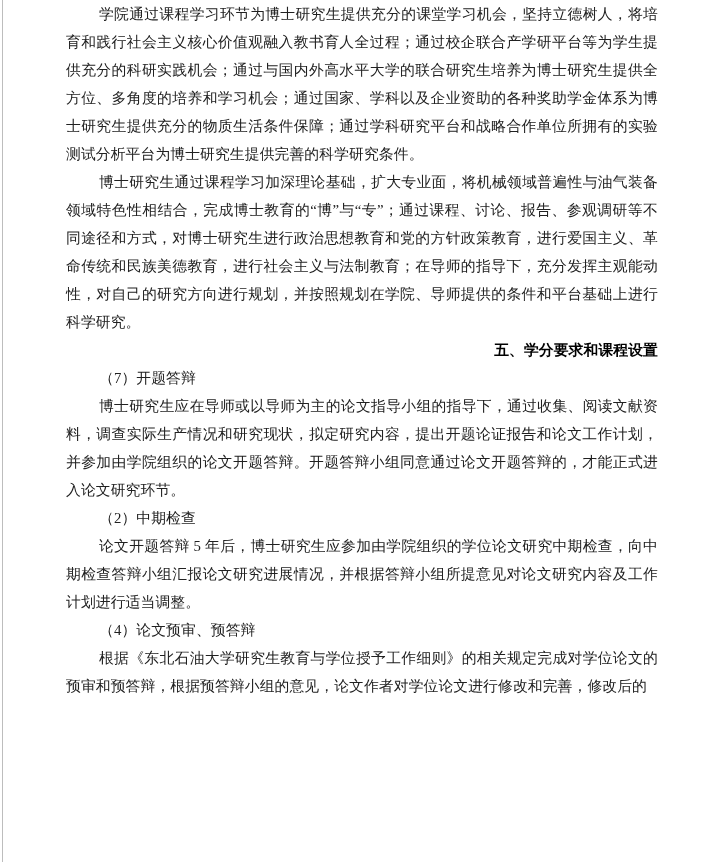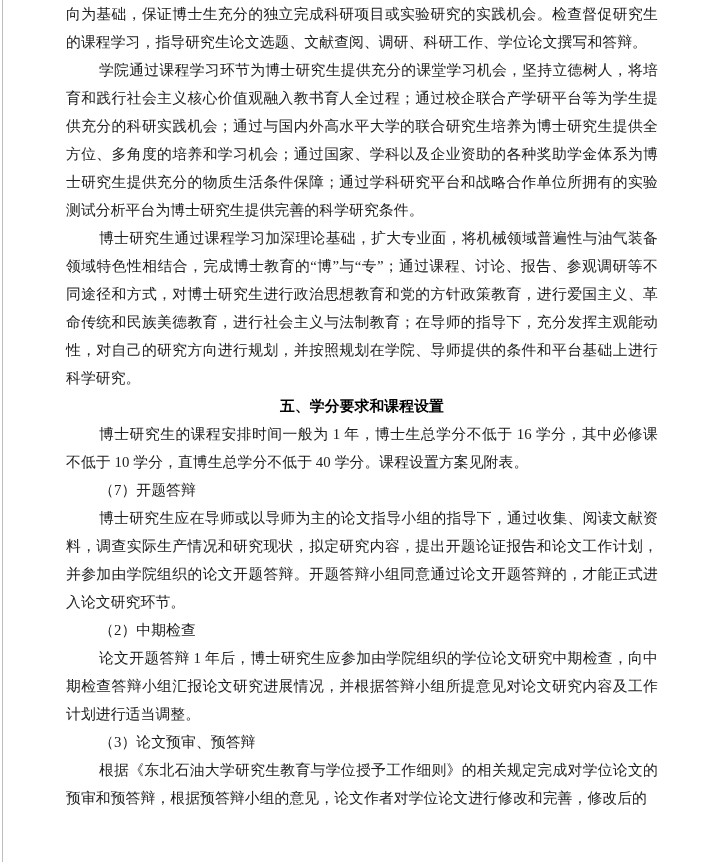--- a/index.html
+++ b/index.html
@@ -37,33 +37,31 @@
     margin: 0;
   }
   .para.indent {
     text-indent: 33px;
   }
   .heading {
     margin: 0;
     font-family: Liberation Sans, sans-serif;
     font-weight: bold;
     color: #000000;
-    text-align: center;
+    text-align: right;
   }
 </style>
 </head>
 <body>
 
 <div class="page-edge"></div>
 
 <div class="doc-body">
-    <div class="para">向为基础，保证博士生充分的独立完成科研项目或实验研究的实践机会。检查督促研究生的课程学习，指导研究生论文选题、文献查阅、调研、科研工作、学位论文撰写和答辩。</div>
     <div class="para indent">学院通过课程学习环节为博士研究生提供充分的课堂学习机会，坚持立德树人，将培育和践行社会主义核心价值观融入教书育人全过程；通过校企联合产学研平台等为学生提供充分的科研实践机会；通过与国内外高水平大学的联合研究生培养为博士研究生提供全方位、多角度的培养和学习机会；通过国家、学科以及企业资助的各种奖助学金体系为博士研究生提供充分的物质生活条件保障；通过学科研究平台和战略合作单位所拥有的实验测试分析平台为博士研究生提供完善的科学研究条件。</div>
     <div class="para indent">博士研究生通过课程学习加深理论基础，扩大专业面，将机械领域普遍性与油气装备领域特色性相结合，完成博士教育的“博”与“专”；通过课程、讨论、报告、参观调研等不同途径和方式，对博士研究生进行政治思想教育和党的方针政策教育，进行爱国主义、革命传统和民族美德教育，进行社会主义与法制教育；在导师的指导下，充分发挥主观能动性，对自己的研究方向进行规划，并按照规划在学院、导师提供的条件和平台基础上进行科学研究。</div>
     <div class="heading">五、学分要求和课程设置</div>
-    <div class="para indent">博士研究生的课程安排时间一般为 1 年，博士生总学分不低于 16 学分，其中必修课不低于 10 学分，直博生总学分不低于 40 学分。课程设置方案见附表。</div>
     <div class="para indent">（7）开题答辩</div>
     <div class="para indent">博士研究生应在导师或以导师为主的论文指导小组的指导下，通过收集、阅读文献资料，调查实际生产情况和研究现状，拟定研究内容，提出开题论证报告和论文工作计划，并参加由学院组织的论文开题答辩。开题答辩小组同意通过论文开题答辩的，才能正式进入论文研究环节。</div>
     <div class="para indent">（2）中期检查</div>
-    <div class="para indent">论文开题答辩 1 年后，博士研究生应参加由学院组织的学位论文研究中期检查，向中期检查答辩小组汇报论文研究进展情况，并根据答辩小组所提意见对论文研究内容及工作计划进行适当调整。</div>
-    <div class="para indent">（3）论文预审、预答辩</div>
+    <div class="para indent">论文开题答辩 5 年后，博士研究生应参加由学院组织的学位论文研究中期检查，向中期检查答辩小组汇报论文研究进展情况，并根据答辩小组所提意见对论文研究内容及工作计划进行适当调整。</div>
+    <div class="para indent">（4）论文预审、预答辩</div>
     <div class="para indent">根据《东北石油大学研究生教育与学位授予工作细则》的相关规定完成对学位论文的预审和预答辩，根据预答辩小组的意见，论文作者对学位论文进行修改和完善，修改后的</div>
   </div>
 
 </body></html>

